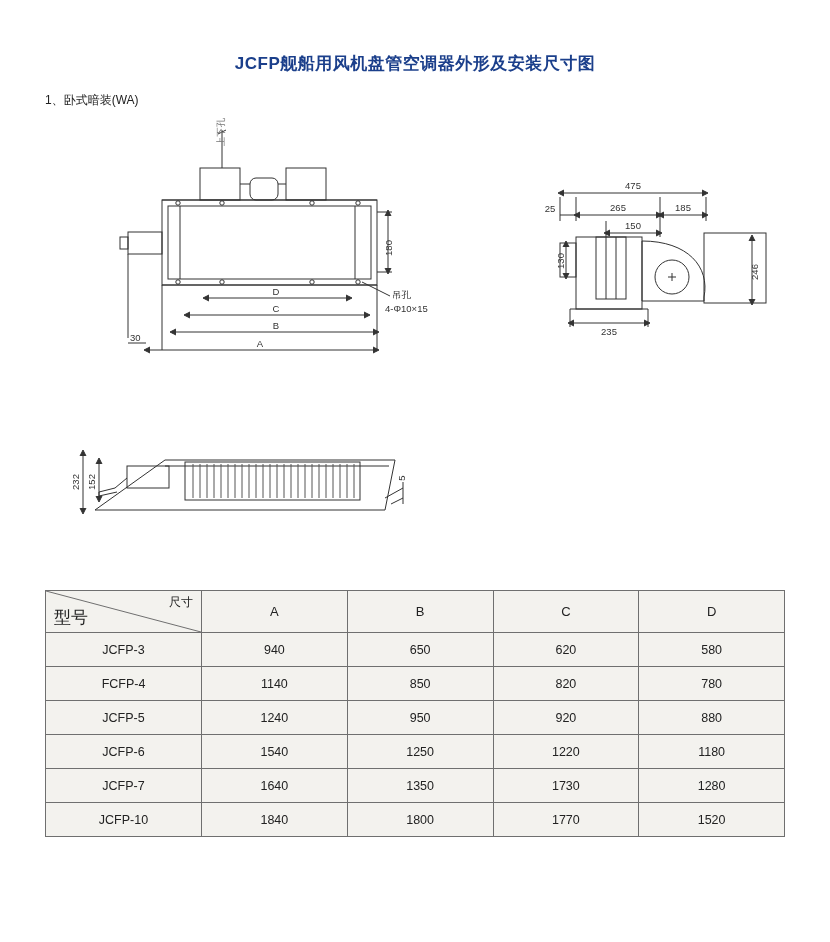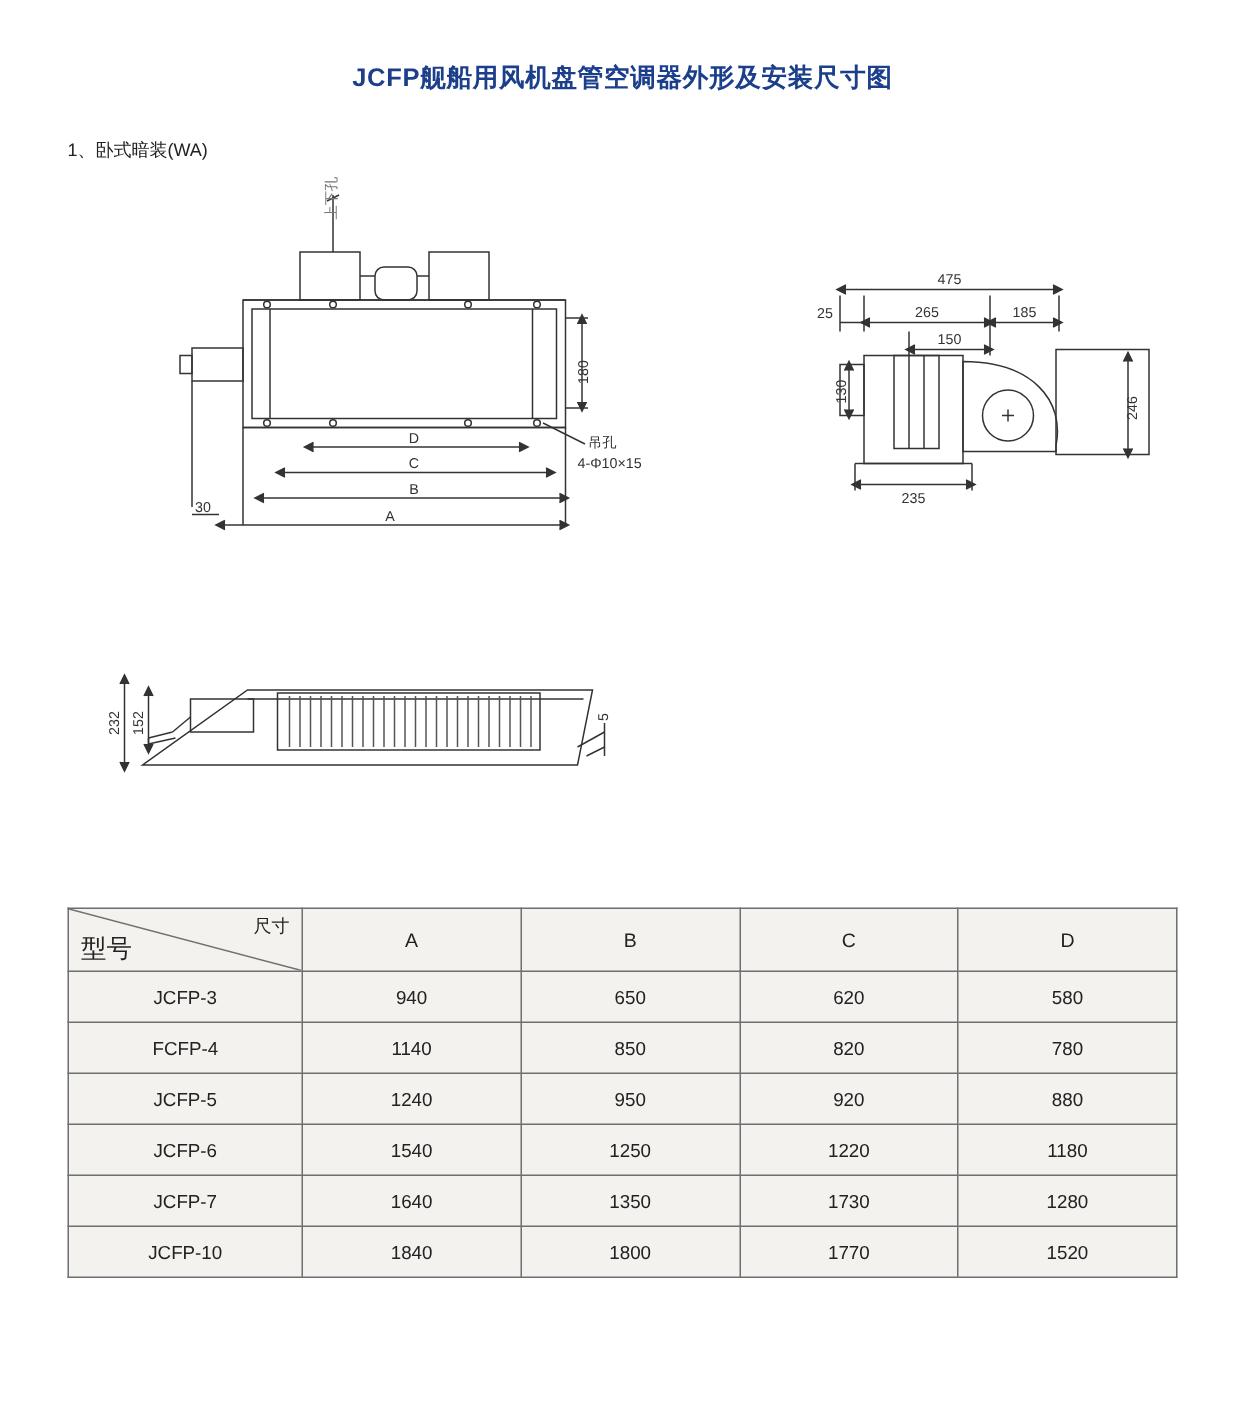--- a/index.html
+++ b/index.html
@@ -6,40 +6,40 @@
   body{
     width:830px;height:942px;
     background:#ffffff;
     font-family:"Liberation Sans", sans-serif;
     color:#1a1a1a;
     position:relative;
     overflow:hidden;
   }
   .title{
     position:absolute;
-    top:40px;left:0;width:830px;
+    top:52px;left:0;width:830px;
     text-align:center;
     font-size:17px;
     font-weight:bold;
     color:#1b3f8b;
     letter-spacing:.5px;
   }
   .subtitle{
     position:absolute;
     top:92px;left:45px;
     font-size:12px;
     color:#222;
   }
   
   .draw{position:absolute;}
   svg{display:block;}
   
   .tbl-wrap{
     position:absolute;
-    left:45px;top:605px;
+    left:45px;top:590px;
     width:740px;
   }
   table{
     border-collapse:collapse;
     width:740px;
     background:#f3f2ee;
   }
   th,td{
     border:1px solid #6f6f6f;
     height:33px;

